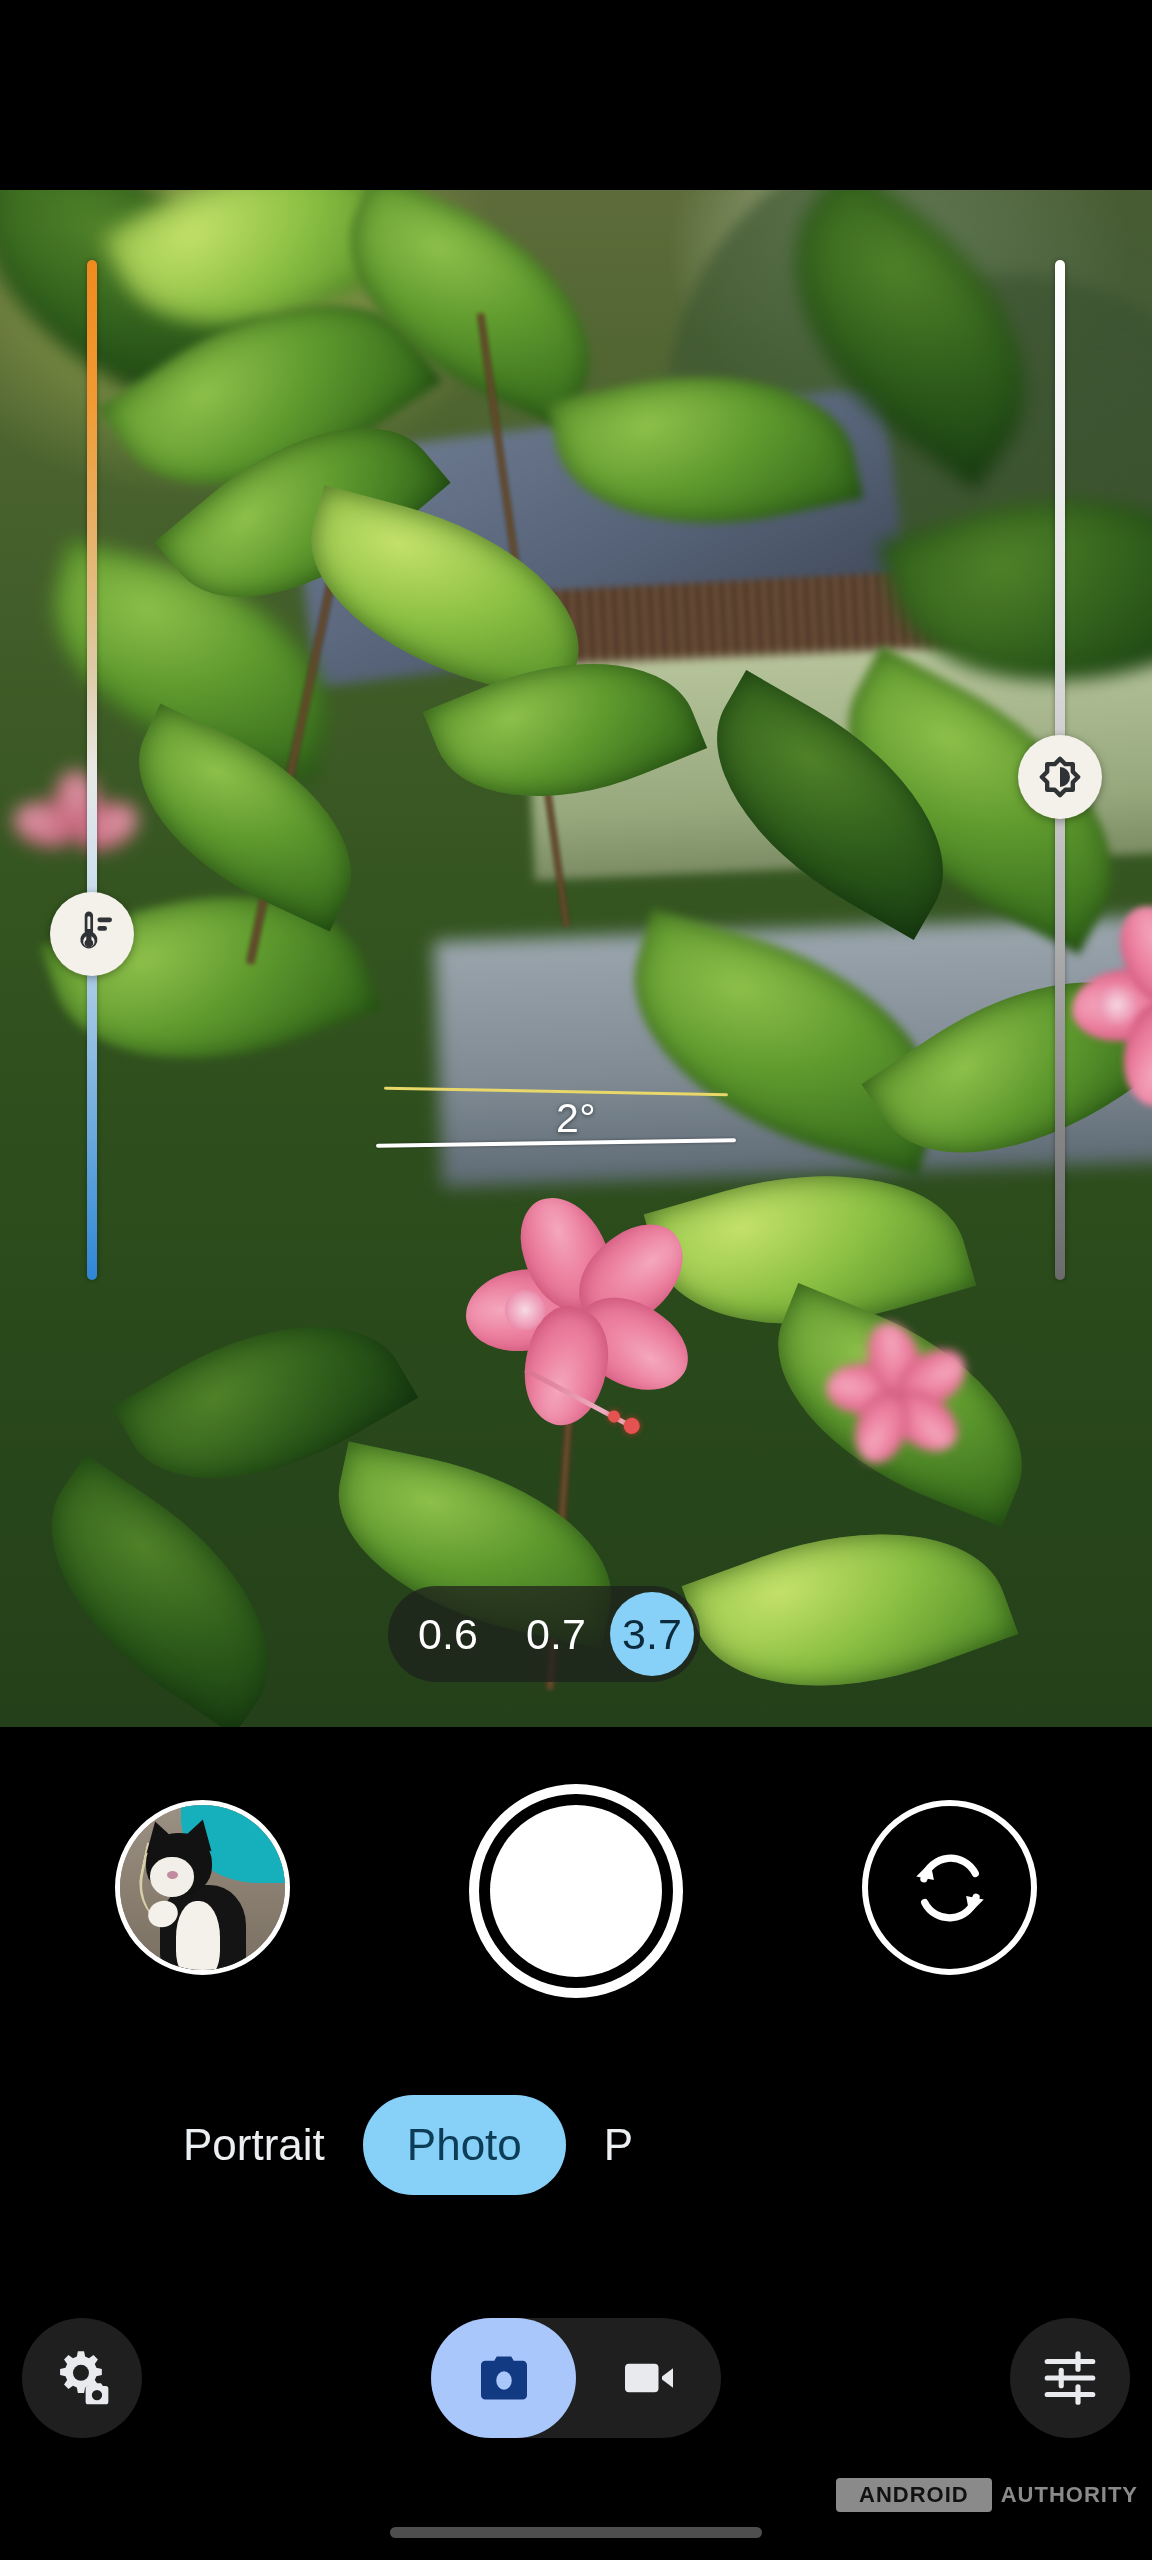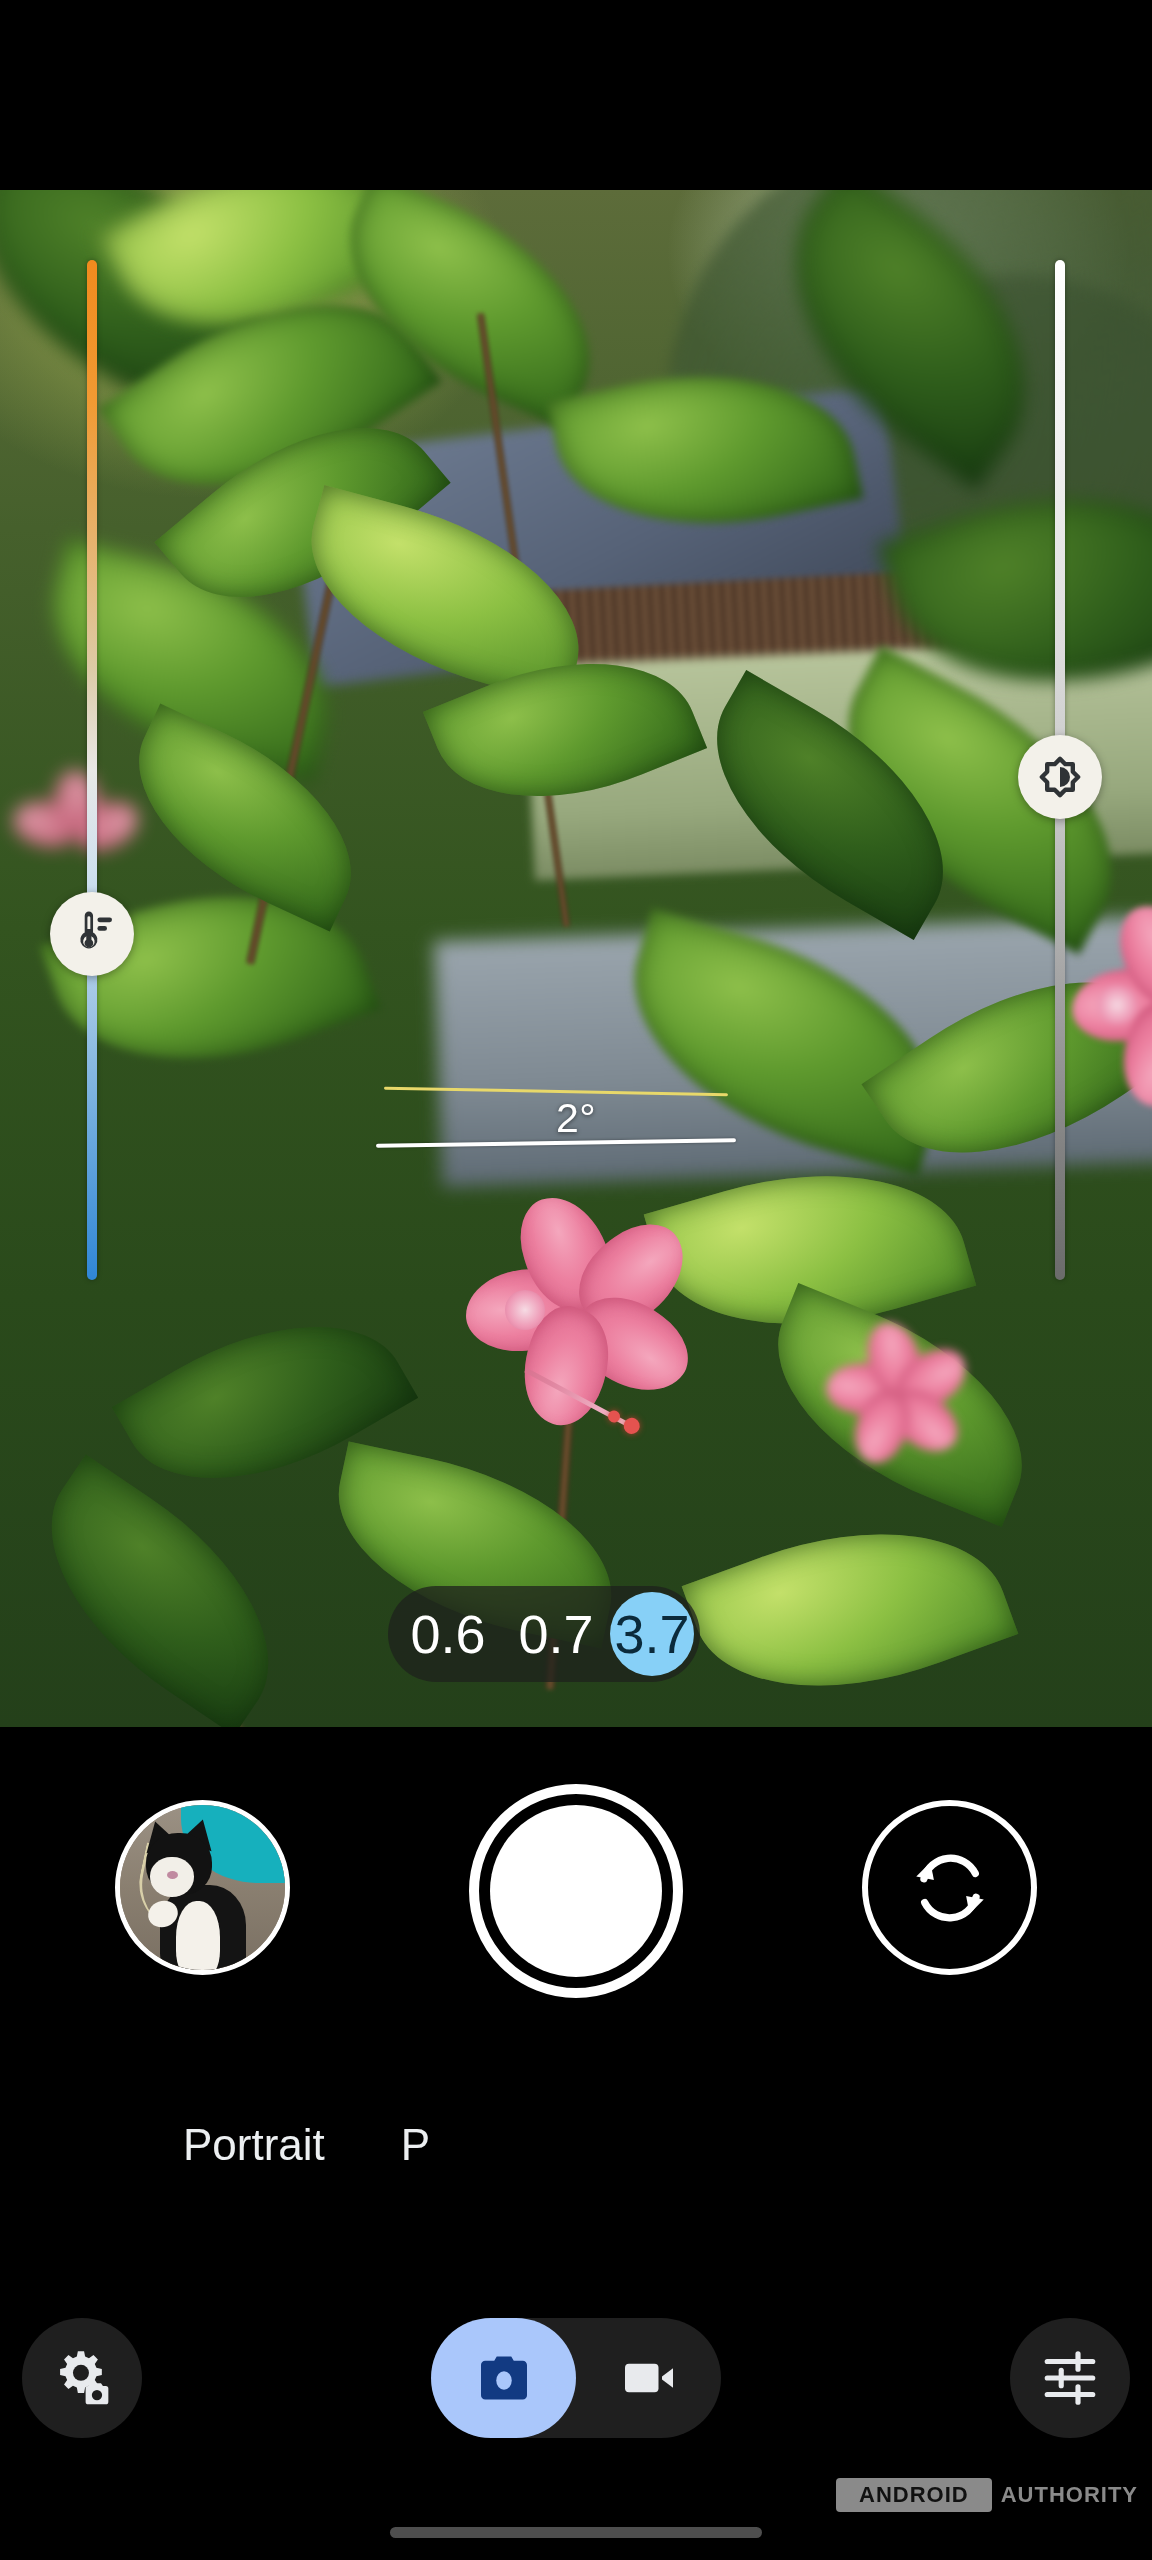--- a/index.html
+++ b/index.html
@@ -149,21 +149,21 @@
   }
   .vthumb svg{ width:50px; height:50px; display:block; }
 
   
   .chiprow{
     position:absolute; display:flex; align-items:center;
     background:rgba(30,32,28,.74); border-radius:50px;
   }
   .chip{
     display:flex; align-items:center; justify-content:center;
-    color:#fff; font-size:54px; border-radius:50%;
+    color:#fff; font-size:43px; border-radius:50%;
     white-space:nowrap;
   }
   .chip.active{ background:#87d0f7; color:#0b2a3b; font-weight:400; }
 
   #zoom-row{ left:388px; top:1396px; height:96px; padding:0 6px; gap:0; }
   #zoom-row .chip{ width:108px; height:84px; border-radius:44px; }
   #zoom-row .chip.active{ width:84px; height:84px; border-radius:50%; }
 
   
   .shutter-row{ position:absolute; left:0; top:1772px; width:1152px; height:230px; }
@@ -407,20 +407,21 @@
         <path fill="none" stroke="#fff" stroke-width="1.9" stroke-linecap="round" d="M5.2 9.6A7.2 7.2 0 0 1 18.6 8.2"></path>
         <path fill="#fff" d="M6.9 5.3l.9 4.6-4.6-.9z"></path>
         <path fill="none" stroke="#fff" stroke-width="1.9" stroke-linecap="round" d="M18.8 14.4A7.2 7.2 0 0 1 5.4 15.8"></path>
         <path fill="#fff" d="M17.1 18.7l-.9-4.6 4.6.9z"></path>
       </svg>
     </div>
   </div>
 
   <div class="modes">
     <div class="mode first">Portrait</div>
+    <div class="mode active">Photo</div>
     <div class="mode">P</div>
   </div>
 
   <div class="bottombar">
     <div class="round-btn" id="settings-button">
       <svg viewBox="0 0 24 24">
         <path fill="#e8eaed" d="M10.4 1.6h2.4l.4 2.1 1.5.63 1.75-1.2 1.7 1.7-1.2 1.75.63 1.5 2.1.4v2.4l-2.1.4-.63 1.5 1.2 1.75-1.7 1.7-1.75-1.2-1.5.63-.4 2.1h-2.4l-.4-2.1-1.5-.63-1.75 1.2-1.7-1.7 1.2-1.75-.63-1.5-2.1-.4V8.48l2.1-.4.63-1.5-1.2-1.75 1.7-1.7 1.75 1.2 1.5-.63.4-2.1z"></path>
         <circle cx="11.6" cy="10" r="3.1" fill="#1f1f1f"></circle>
         <path fill="#e8eaed" d="M14.4 15.1h1.1l.75-1.1h3.1l.75 1.1h1.1a1 1 0 0 1 1 1v5.1a1 1 0 0 1-1 1h-6.8a1 1 0 0 1-1-1v-5.1a1 1 0 0 1 1-1z"></path>
         <circle cx="17.8" cy="18.6" r="2" fill="#1f1f1f"></circle>

